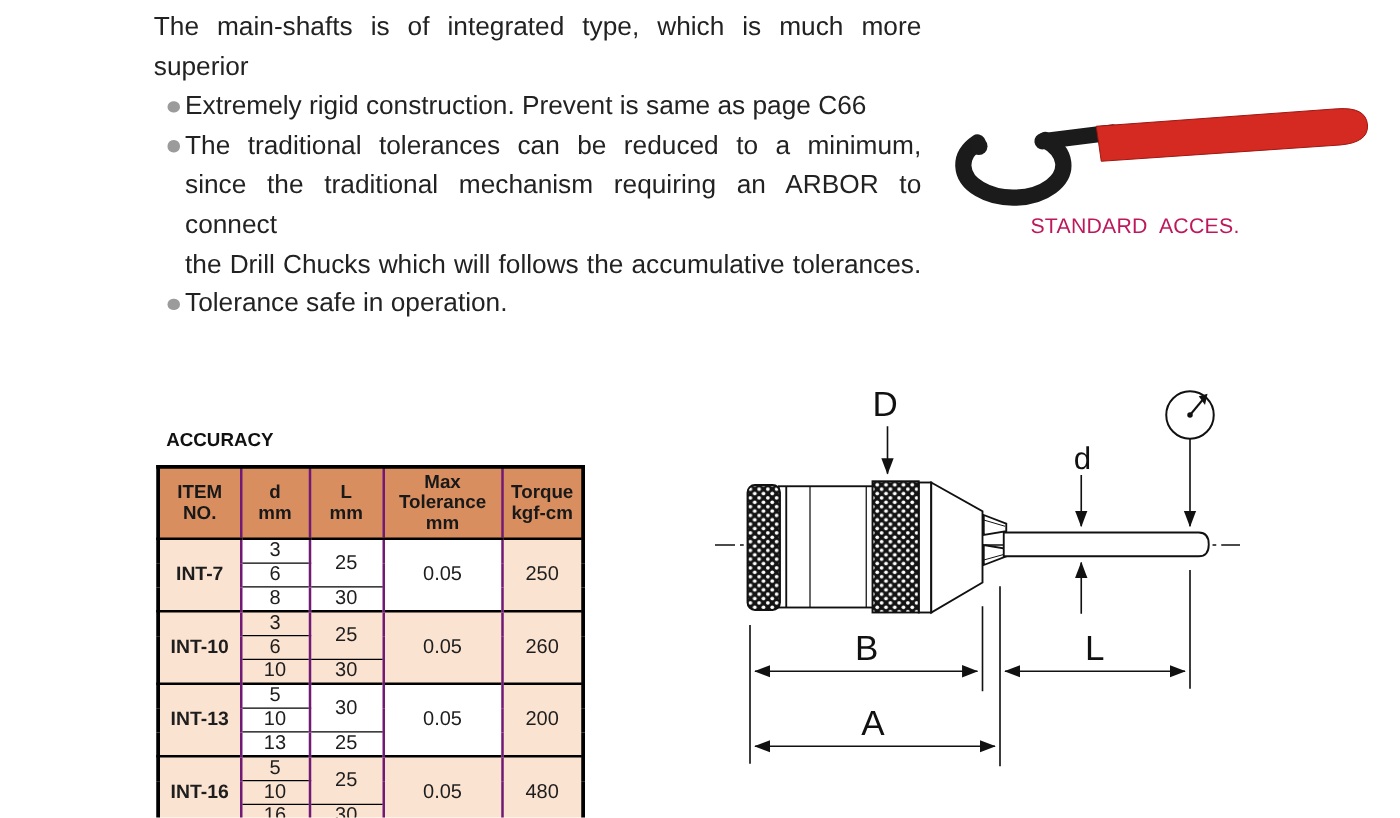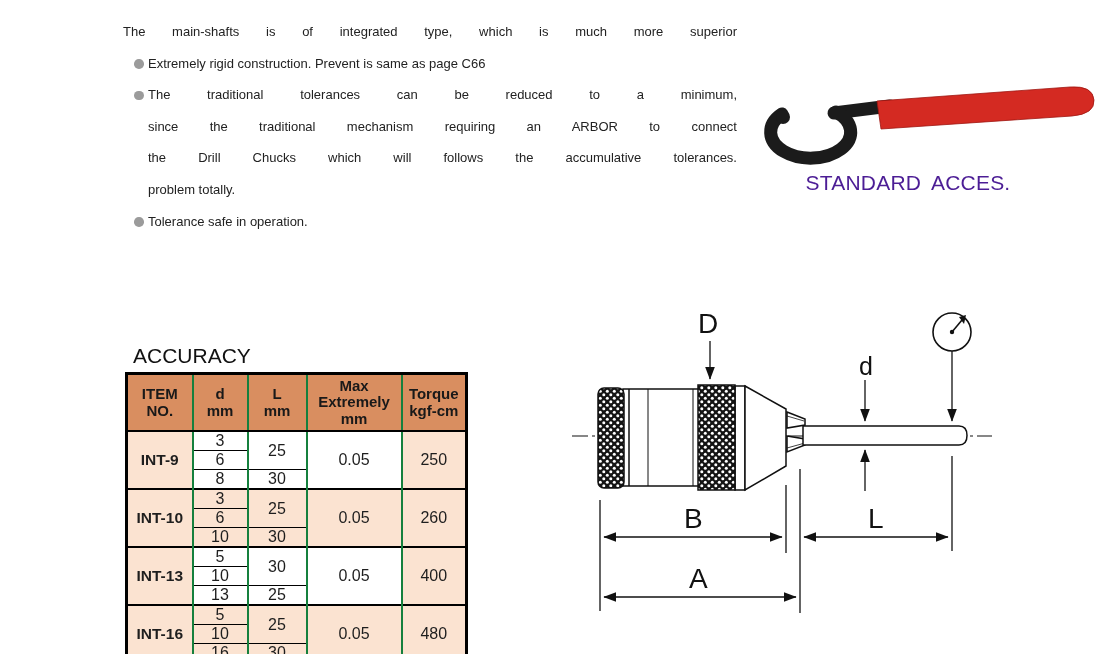--- a/index.html
+++ b/index.html
@@ -5,38 +5,38 @@
   html,body{margin:0;padding:0}
   body{
     width:1120px;height:654px;position:relative;overflow:hidden;
     background:#fff;font-family:"Liberation Sans",sans-serif;
     --header-bg:#d98e60; --cell-peach:#fbe3d1; --wrench-red:#d42a22;
     --wrench-black:#1b1b1b; --text:#222222; --bullet:#9b9b9b; --line:#111111;
   }
   .abs{position:absolute}
 
   
-  #textflow{left:123px;top:16px;width:614px;color:var(--text);font-size:13px}
+  #textflow{left:123px;top:6px;width:614px;color:var(--text);font-size:21px}
   .tline{line-height:31.6px;min-height:31.6px}
   .tline.nowr{white-space:nowrap}
   .tline.j{text-align:justify;text-align-last:justify}
   .feat{padding-left:25px;position:relative}
   .feat.first::before{
     content:"";position:absolute;left:11px;top:11.5px;width:9.5px;height:9.5px;
     border-radius:50%;background:var(--bullet)}
 
   
-  #acclabel{left:758px;top:171px;width:300px;text-align:center;font-size:21px;
-    color:#4c1d95;letter-spacing:.2px;word-spacing:5px}
-
-  
-  #acctitle{left:133px;top:344px;font-size:21px;font-weight:normal;color:#111}
+  #acclabel{left:758px;top:171px;width:300px;text-align:center;font-size:17px;
+    color:#be185d;letter-spacing:.2px;word-spacing:5px}
+
+  
+  #acctitle{left:133px;top:344px;font-size:15px;font-weight:bold;color:#111}
   #acc{position:absolute;left:125px;top:372px;border-collapse:collapse;
     table-layout:fixed;color:#1e1e1e;border:3px solid #000}
-  #acc th,#acc td{border-left:2px solid #15803d;padding:0;text-align:center;vertical-align:middle}
+  #acc th,#acc td{border-left:2px solid #701a75;padding:0;text-align:center;vertical-align:middle}
   #acc thead th{background:var(--header-bg);font-size:15px;font-weight:bold;
     border-bottom:2.5px solid #000;height:55px;line-height:16.5px;color:#191919}
   #acc tbody tr{height:17.3px}
   #acc tbody td{font-size:16px}
   #acc tbody td.itemc{font-weight:bold;font-size:15.5px}
   #acc tr.gs td{border-top:2.5px solid #000}
   #acc td.thin{border-bottom:1px solid #000}
   #acc td.peach{background:var(--cell-peach)}
 
   
@@ -46,21 +46,20 @@
 </style>
 </head>
 <body style="--header-bg: #d98e60; --cell-peach: #fbe3d1; --wrench-red: #d42a22; --wrench-black: #1b1b1b; --text: #222222; --bullet: #9b9b9b;">
 
 <div class="abs" id="textflow">
     <div class="tline j">The main-shafts is of integrated type, which is much more superior</div>
     <div class="tline feat first nowr">Extremely rigid construction. Prevent is same as page C66</div>
     <div class="tline feat first j">The traditional tolerances can be reduced to a minimum,</div>
     <div class="tline feat j">since the traditional mechanism requiring an ARBOR to connect</div>
     <div class="tline feat j">the Drill Chucks which will follows the accumulative tolerances.</div>
-    <div class="tline feat nowr">problem totally.</div>
     <div class="tline feat first nowr">Tolerance safe in operation.</div>
   </div>
 
 <svg class="abs" id="wrench" width="380" height="130" viewBox="0 0 380 130">
 
   <path d="M94,53 L150,46" stroke="var(--wrench-black)" stroke-width="13" stroke-linecap="round" fill="none"></path>
 
   <path d="M96,52 A40,26 0 1 1 42,54" stroke="var(--wrench-black)" stroke-width="13" stroke-linecap="round" fill="none"></path>
   <circle cx="43" cy="57" r="7" fill="var(--wrench-black)"></circle>
 
@@ -88,32 +87,32 @@
         <th>
           <div>d</div>
           <div>mm</div>
         </th>
         <th>
           <div>L</div>
           <div>mm</div>
         </th>
         <th>
           <div>Max</div>
-          <div>Extremely</div>
+          <div>Tolerance</div>
           <div>mm</div>
         </th>
         <th>
           <div>Torque</div>
           <div>kgf-cm</div>
         </th>
       </tr>
     </thead>
   <tbody>
       <tr class="gs">
-        <td class="itemc peach" rowspan="3">INT-9</td>
+        <td class="itemc peach" rowspan="3">INT-7</td>
         <td class="thin">3</td>
         <td class="thin" rowspan="2">25</td>
         <td class="" rowspan="3">0.05</td>
         <td class="peach" rowspan="3">250</td>
       </tr>
       <tr>
         <td class="thin">6</td>
       </tr>
       <tr>
         <td class="">8</td>
@@ -131,21 +130,21 @@
       </tr>
       <tr>
         <td class=" peach">10</td>
         <td class=" peach">30</td>
       </tr>
       <tr class="gs">
         <td class="itemc peach" rowspan="3">INT-13</td>
         <td class="thin">5</td>
         <td class="thin" rowspan="2">30</td>
         <td class="" rowspan="3">0.05</td>
-        <td class="peach" rowspan="3">400</td>
+        <td class="peach" rowspan="3">200</td>
       </tr>
       <tr>
         <td class="thin">10</td>
       </tr>
       <tr>
         <td class="">13</td>
         <td class="">25</td>
       </tr>
       <tr class="gs">
         <td class="itemc peach" rowspan="3">INT-16</td>

